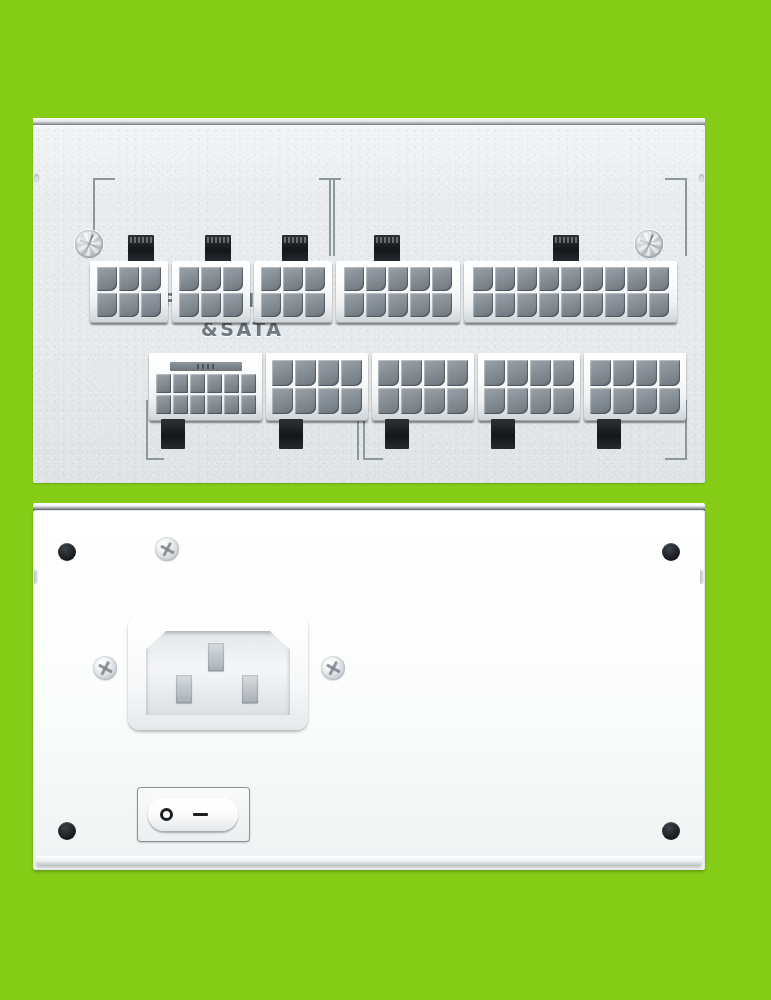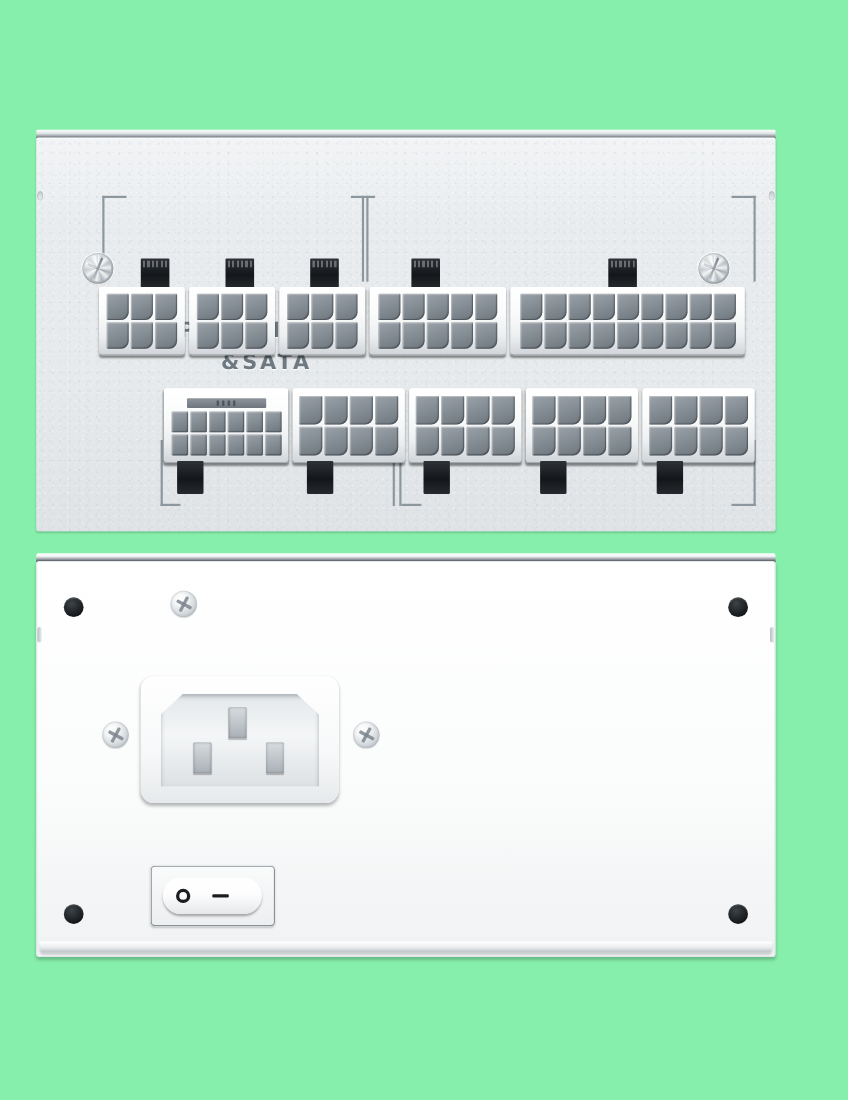--- a/index.html
+++ b/index.html
@@ -2,21 +2,21 @@
 <html><head>
 <meta charset="utf-8">
 <style>
   * { box-sizing: border-box; margin: 0; padding: 0; }
   html, body {
     width: 771px; height: 1000px;
     background: #ffffff;
     font-family: "Liberation Sans", sans-serif;
     overflow: hidden;
   }
-  #stage { position: relative; width: 771px; height: 1000px; background:#86efac; }
+  #stage { position: relative; width: 771px; height: 1000px; background:#84cc16; }
 
   
   #modular-panel {
     position: absolute; left: 33px; top: 125px; width: 672px; height: 358px;
     background:
       linear-gradient(180deg,#f2f4f6 0%, #e9ecee 22%, #e6eaec 60%, #dfe3e6 100%);
     border-radius: 2px;
     box-shadow: inset 0 1px 0 #ffffff, 0 1px 2px rgba(0,0,0,.18);
   }
   

